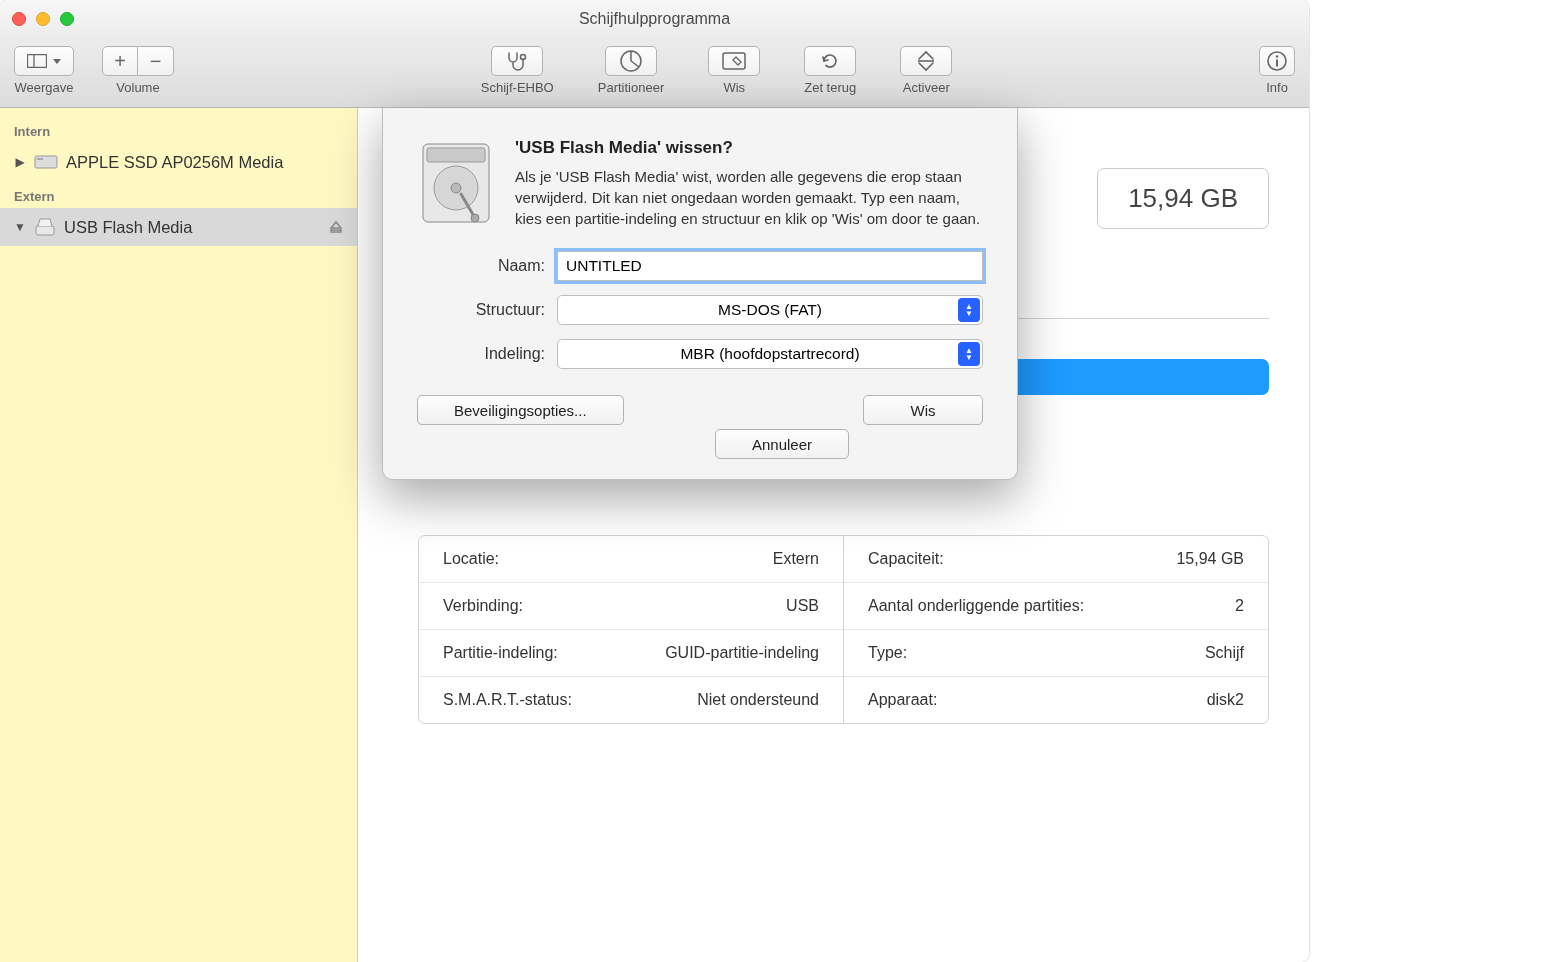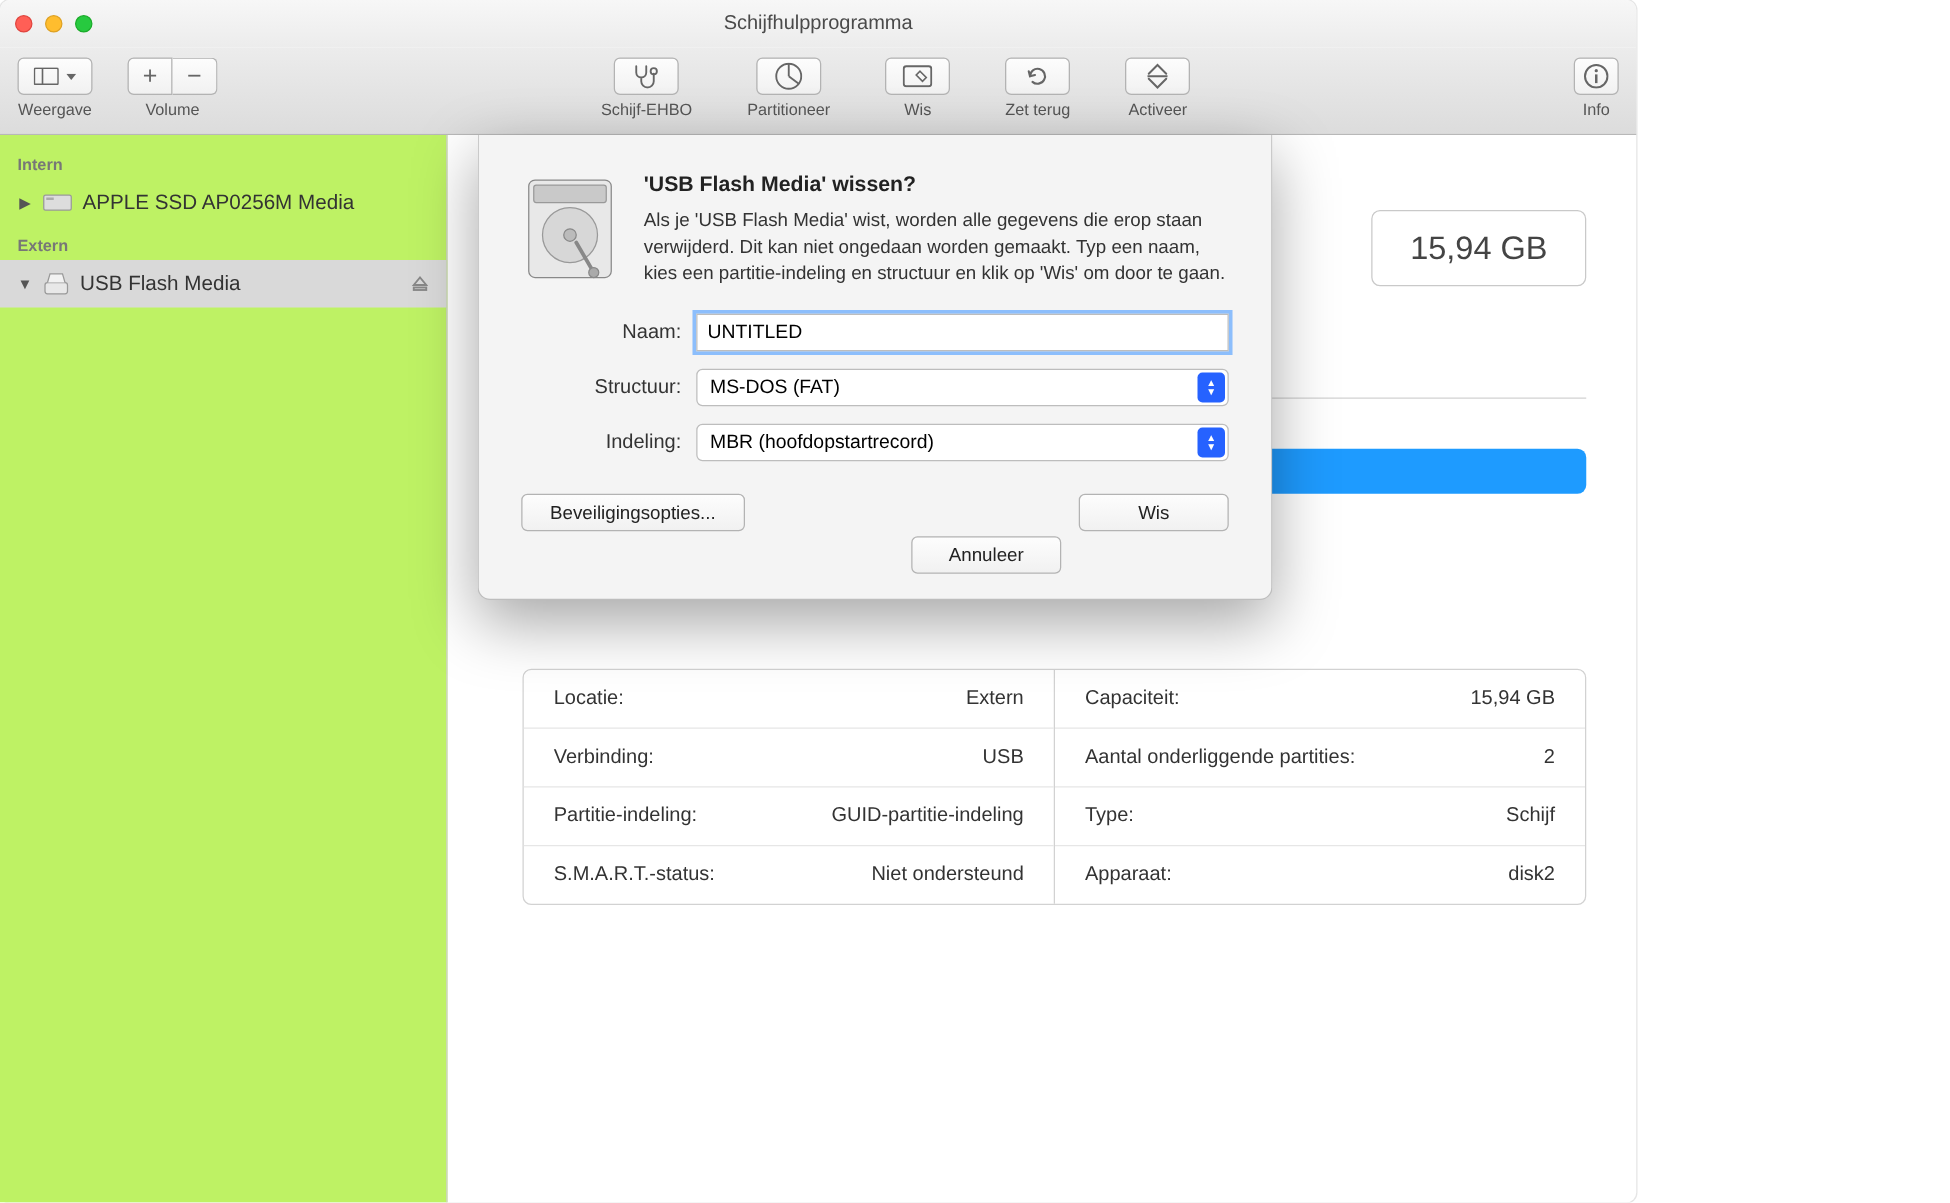--- a/index.html
+++ b/index.html
@@ -17,21 +17,21 @@
 .tb-btn-row { display: flex; gap: 0; }
 .tb-btn { height: 30px; background: linear-gradient(#fdfdfd,#f1f1f1); border: 1px solid #b3b3b3; border-radius: 5px; display: flex; align-items: center; justify-content: center; color: #5e5e5e; }
 .tb-btn.wide { width: 52px; }
 .tb-btn.narrow { width: 36px; }
 .tb-btn.attached-left { border-top-right-radius: 0; border-bottom-right-radius: 0; }
 .tb-btn.attached-right { border-top-left-radius: 0; border-bottom-left-radius: 0; border-left: none; }
 .tb-btn.with-drop { width: 60px; gap: 6px; }
 .tb-label { font-size: 13px; color: #555; margin-top: 4px; }
 .tb-spacer { flex: 1; }
 .content { flex: 1; display: flex; }
-.sidebar { width: 358px; background: #bef264; border-right: 1px solid #cfcfcf; padding-top: 8px; }
+.sidebar { width: 358px; background: #fef9c3; border-right: 1px solid #cfcfcf; padding-top: 8px; }
 .sb-header { font-size: 13px; color: #777; font-weight: 600; padding: 8px 14px 4px; }
 .sb-item { display: flex; align-items: center; height: 38px; padding: 0 14px; font-size: 16.5px; color: #333; gap: 8px; }
 .sb-item.selected { background: #d9d9d9; }
 .sb-item.child { padding-left: 54px; }
 .disclosure { width: 12px; display: inline-flex; justify-content: center; color: #555; font-size: 12px; }
 .eject { margin-left: auto; color: #888; }
 .main { flex: 1; padding: 40px 40px 0 60px; position: relative; }
 .size-badge { position: absolute; right: 40px; top: 60px; padding: 14px 30px; border: 1px solid #c9c9c9; border-radius: 7px; font-size: 26px; color: #444; background: #fff; }
 .hr { margin-top: 170px; border-top: 1px solid #d2d2d2; }
 .usage-bar { margin-top: 40px; height: 36px; background: #1e9bff; border-radius: 7px; }
@@ -42,25 +42,25 @@
 .info-row:last-child { border-bottom: none; }
 .info-row .k { color: #333; }
 .info-row .v { color: #333; }
 .sheet { position: absolute; left: 382px; top: 108px; width: 636px; background: #f4f4f4; border: 1px solid #bdbdbd; border-top: none; border-bottom-left-radius: 10px; border-bottom-right-radius: 10px; box-shadow: 0 18px 50px rgba(0,0,0,0.35); padding: 30px 34px 20px; }
 .sheet-header { display: flex; gap: 20px; margin-bottom: 22px; }
 .sheet-title { font-size: 17px; font-weight: 700; color: #222; margin-bottom: 8px; }
 .sheet-text { font-size: 15px; color: #333; line-height: 1.4; }
 .form-row { display: flex; align-items: center; margin-bottom: 14px; }
 .form-label { width: 140px; text-align: right; padding-right: 12px; font-size: 16px; color: #333; }
 .form-input { flex: 1; height: 30px; border: 1px solid #bdbdbd; border-radius: 0; padding: 0 8px; font-size: 15.5px; background: #fff; box-shadow: 0 0 0 3px rgba(95,167,255,0.7); }
-.form-select { flex: 1; height: 30px; border: 1px solid #bdbdbd; border-radius: 5px; background: #fff; display: flex; align-items: center; padding: 0 10px; font-size: 15.5px; position: relative; }
+.form-select { flex: 1; height: 30px; border: 1px solid #bdbdbd; border-radius: 5px; background: #fff; display: flex; align-items: center; padding: 0 26px; font-size: 15.5px; position: relative; justify-content: center; }
 .select-arrows { width: 22px; height: 24px; background: #2662ff; border-radius: 4px; display: flex; flex-direction: column; align-items: center; justify-content: center; position: absolute; right: 2px; color: #fff; font-size: 8px; line-height: 7px; }
 .sheet-buttons { display: flex; gap: 14px; margin-top: 26px; }
 .sheet-buttons .spacer { flex: 1; }
-.mac-btn { height: 30px; padding: 0 22px; background: linear-gradient(#fdfdfd,#f1f1f1); border: 1px solid #b3b3b3; border-radius: 5px; font-size: 15px; color: #222; }
+.mac-btn { height: 30px; padding: 0 36px; background: linear-gradient(#fdfdfd,#f1f1f1); border: 1px solid #b3b3b3; border-radius: 5px; font-size: 15px; color: #222; }
 svg { display: block; }
 </style>
 </head>
 <body>
 
 <div class="window">
 
   <div class="titlebar">
     <div class="traffic">
       <div class="dot red"></div>

